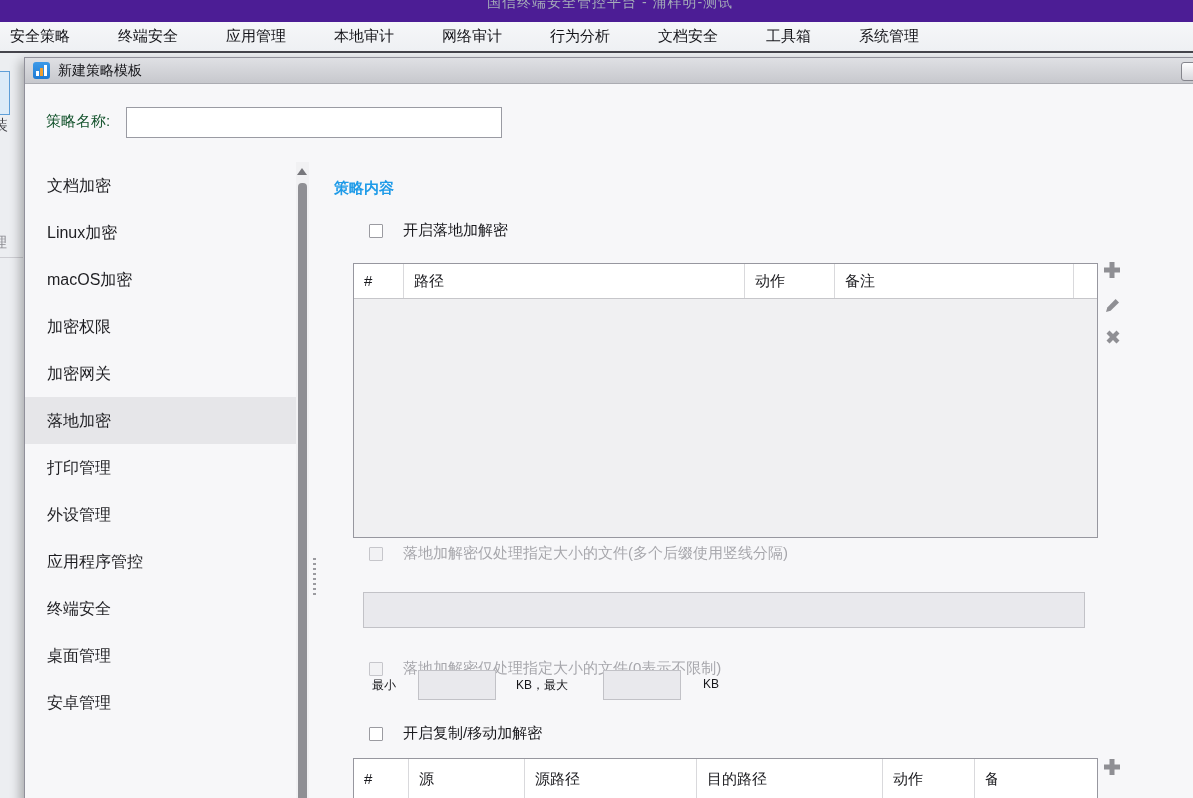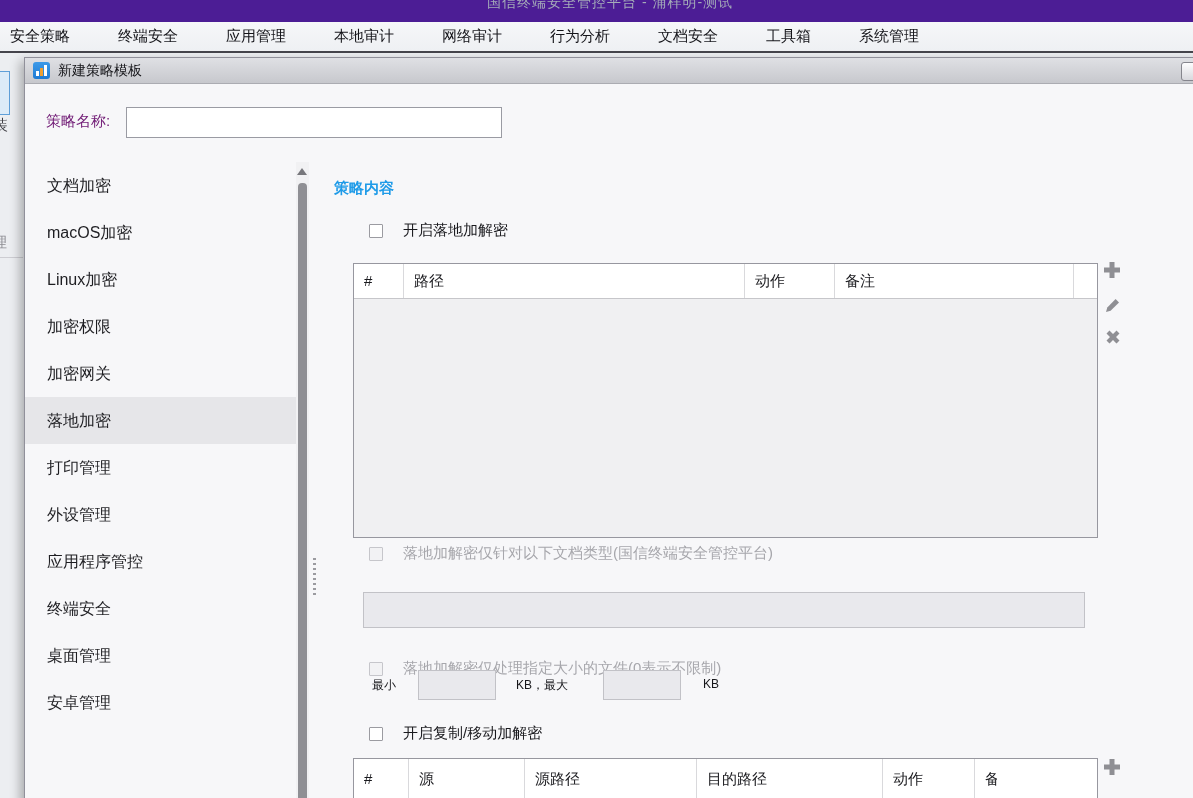--- a/index.html
+++ b/index.html
@@ -36,21 +36,21 @@
   .dlg-icon{position:absolute;left:8px;top:4px;width:17px;height:17px;border-radius:3px;
     background:linear-gradient(#3d9ae8,#1d7ad4);display:flex;align-items:flex-end;justify-content:center;gap:1px;padding-bottom:3px;box-sizing:border-box;}
   .dlg-icon .bar{width:3px;background:#fff;}
   .dlg-icon .b1{height:5px;}
   .dlg-icon .b2{height:8px;background:#f0a030;}
   .dlg-icon .b3{height:11px;}
   .dlg-title{position:absolute;left:33px;top:0;line-height:25px;font-size:14px;color:#141418;}
   .dlg-corner-btn{position:absolute;left:1156px;top:4px;width:34px;height:17px;border:1px solid #85858d;border-radius:3px;
     background:linear-gradient(#fdfdfe,#d8d8dd);}
   
-  .name-label{position:absolute;left:21px;top:54px;font-size:15px;color:#701a75;}
+  .name-label{position:absolute;left:21px;top:54px;font-size:15px;color:#14532d;}
   .name-input{position:absolute;left:101px;top:49px;width:376px;height:31px;border:1px solid #9a9ba3;background:#fff;
     box-sizing:border-box;font-size:15px;padding:0 6px;outline:none;}
   
   .sidebar{position:absolute;left:0;top:104px;width:271px;bottom:0;}
   .sb-item{height:47px;line-height:47px;padding-left:22px;font-size:16px;color:#1e1e22;cursor:default;white-space:nowrap;}
   .sb-item.selected{background:#e6e6e9;}
   .sb-scroll{position:absolute;left:271px;top:104px;width:13px;bottom:0;background:#f1f1f3;}
   .sb-arrow{position:absolute;left:1px;top:6px;width:0;height:0;
     border-left:5px solid transparent;border-right:5px solid transparent;border-bottom:7px solid #77777c;}
   .sb-thumb{position:absolute;left:2px;top:21px;width:9px;height:620px;border-radius:4px;background:#8f8f94;}
@@ -112,22 +112,22 @@
     <span class="dlg-title">新建策略模板</span>
     <span class="dlg-corner-btn"></span>
   </div>
 
   <span class="name-label">策略名称:</span>
   <input class="name-input" value="" style="">
 
   <div class="sidebar">
 
   <div class="sb-item">文档加密</div>
+      <div class="sb-item">Linux加密</div>
       <div class="sb-item">macOS加密</div>
-      <div class="sb-item">Linux加密</div>
       <div class="sb-item">加密权限</div>
       <div class="sb-item">加密网关</div>
       <div class="sb-item selected">落地加密</div>
       <div class="sb-item">打印管理</div>
       <div class="sb-item">外设管理</div>
       <div class="sb-item">应用程序管控</div>
       <div class="sb-item">终端安全</div>
       <div class="sb-item">桌面管理</div>
       <div class="sb-item">安卓管理</div>
     </div>
@@ -160,21 +160,21 @@
   </svg>
   <svg class="tool" style="left:1079px;top:238px;width:18px;height:18px;" viewBox="0 0 18 18">
     <path d="M2 16l1.3-4.6L11.6 3l3.4 3.4-8.4 8.4L2 16z" fill="#8f8f94"></path>
   </svg>
   <svg class="tool" style="left:1079px;top:270px;width:18px;height:18px;" viewBox="0 0 18 18">
     <path d="M2.5 5.5l3-3L9 6l3.5-3.5 3 3L12 9l3.5 3.5-3 3L9 12l-3.5 3.5-3-3L6 9z" fill="#8f8f94"></path>
   </svg>
 
   <div class="cb-row disabled" style="left:344px;top:486px;">
     <span class="cb disabled"></span>
-    <span>落地加解密仅针对以下文档类型(国信终端安全管控平台)</span>
+    <span>落地加解密仅处理指定大小的文件(多个后缀使用竖线分隔)</span>
   </div>
 
   <input class="gray-input" disabled="" value="" style="">
 
   <div class="cb-row disabled" style="left:344px;top:601px;">
     <span class="cb disabled"></span>
     <span>落地加解密仅处理指定大小的文件(0表示不限制)</span>
   </div>
 
   <span class="size-label" style="left:347px;top:619px;">最小</span>

